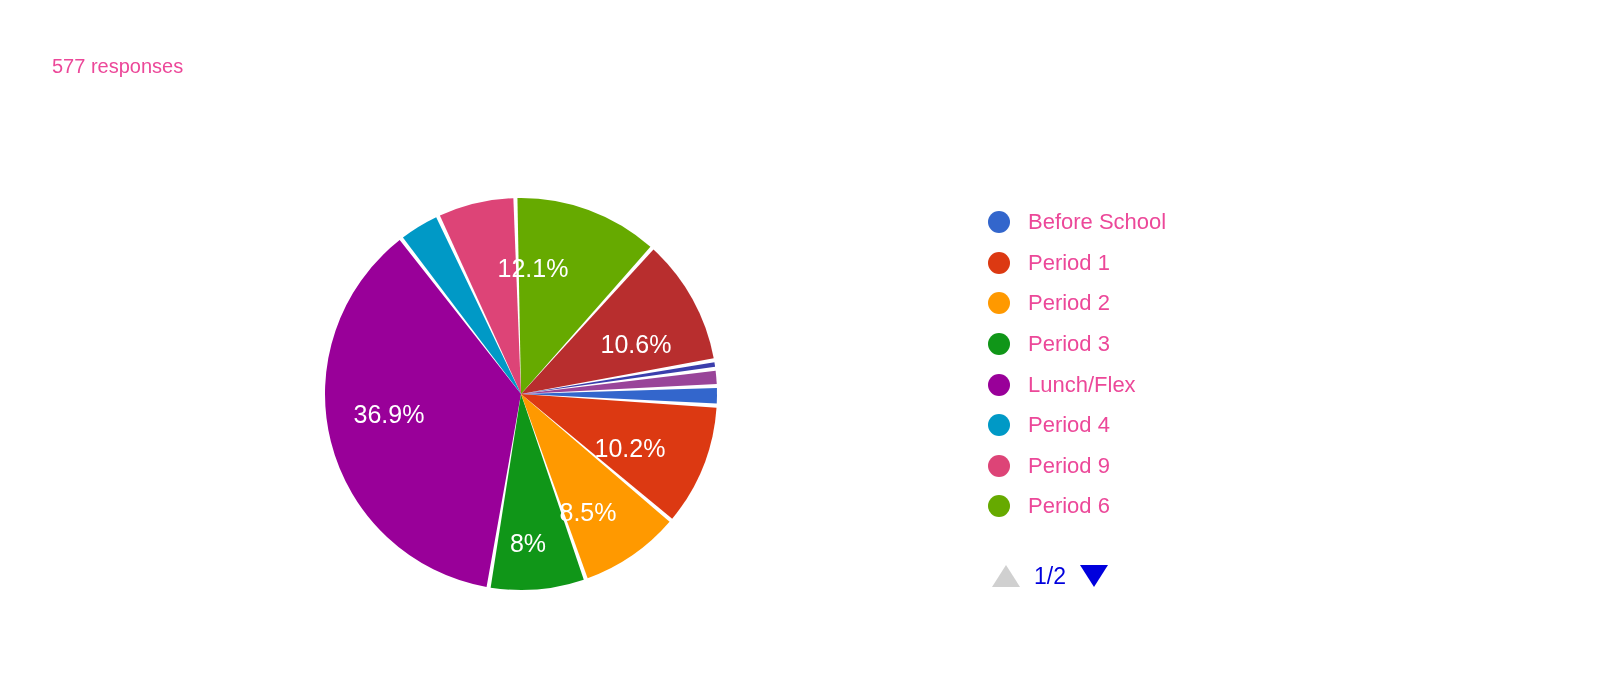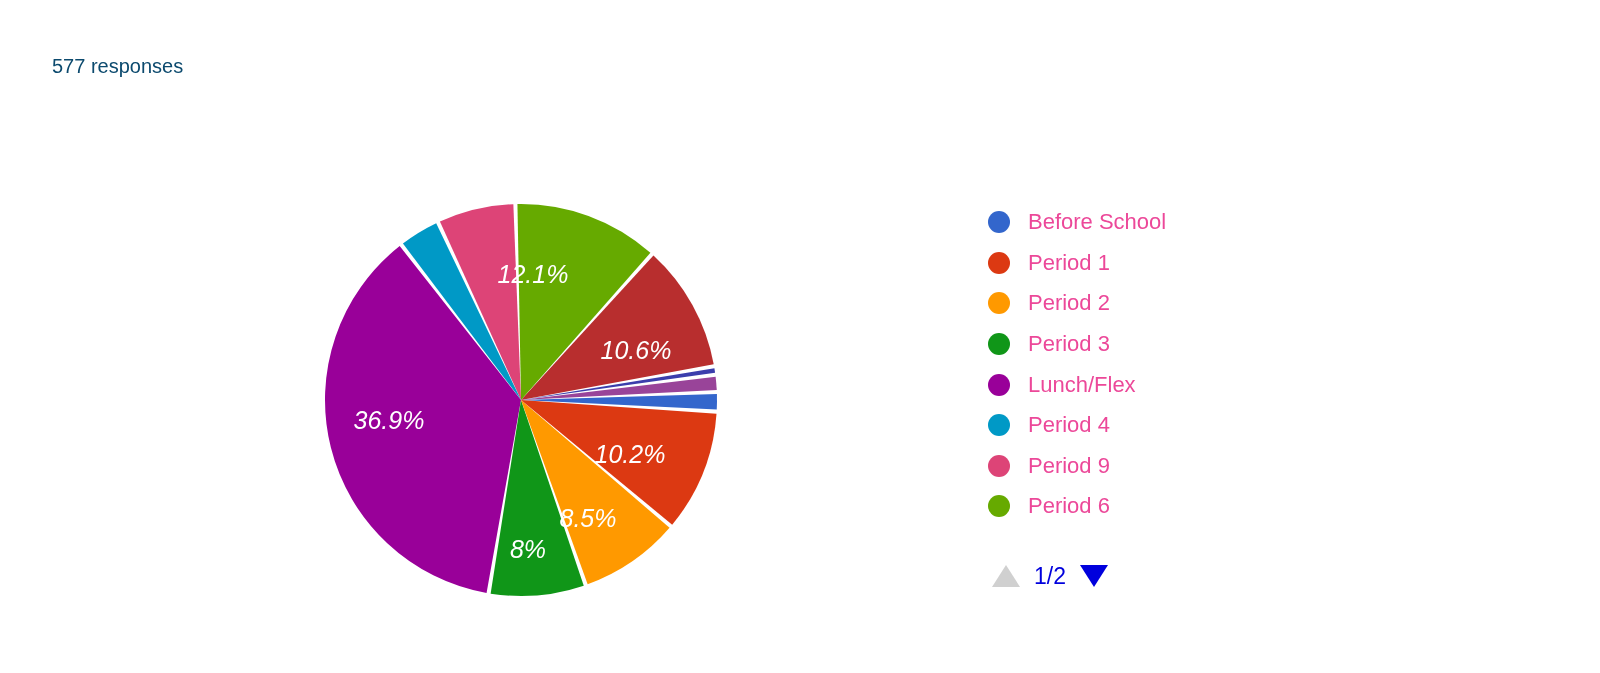--- a/index.html
+++ b/index.html
@@ -31,40 +31,39 @@
     font-weight: 400;
     line-height: 40px;
     color: #202124;
     letter-spacing: 0.1px;
     white-space: nowrap;
   }
   .subtitle {
     font-size: 20px;
     font-weight: 400;
     line-height: 28px;
-    color: #0c4a6e;
+    color: #ec4899;
     margin-top: 8px;
     white-space: nowrap;
   }
 
   .chart-area {
     position: absolute;
     left: 0;
     top: 150px;
     width: 1600px;
     height: 470px;
   }
 
   .pie-wrap {
     position: absolute;
     left: 300px;
-    top: 34px;
+    top: 28px;
     width: 440px;
     height: 420px;
-    font-style: italic;
   }
   .pie-svg {
     display: block;
     width: 440px;
     height: 420px;
   }
   .slice-label {
     font-family: "Liberation Sans", "DejaVu Sans", sans-serif;
     font-size: 25px;
     font-weight: 400;

